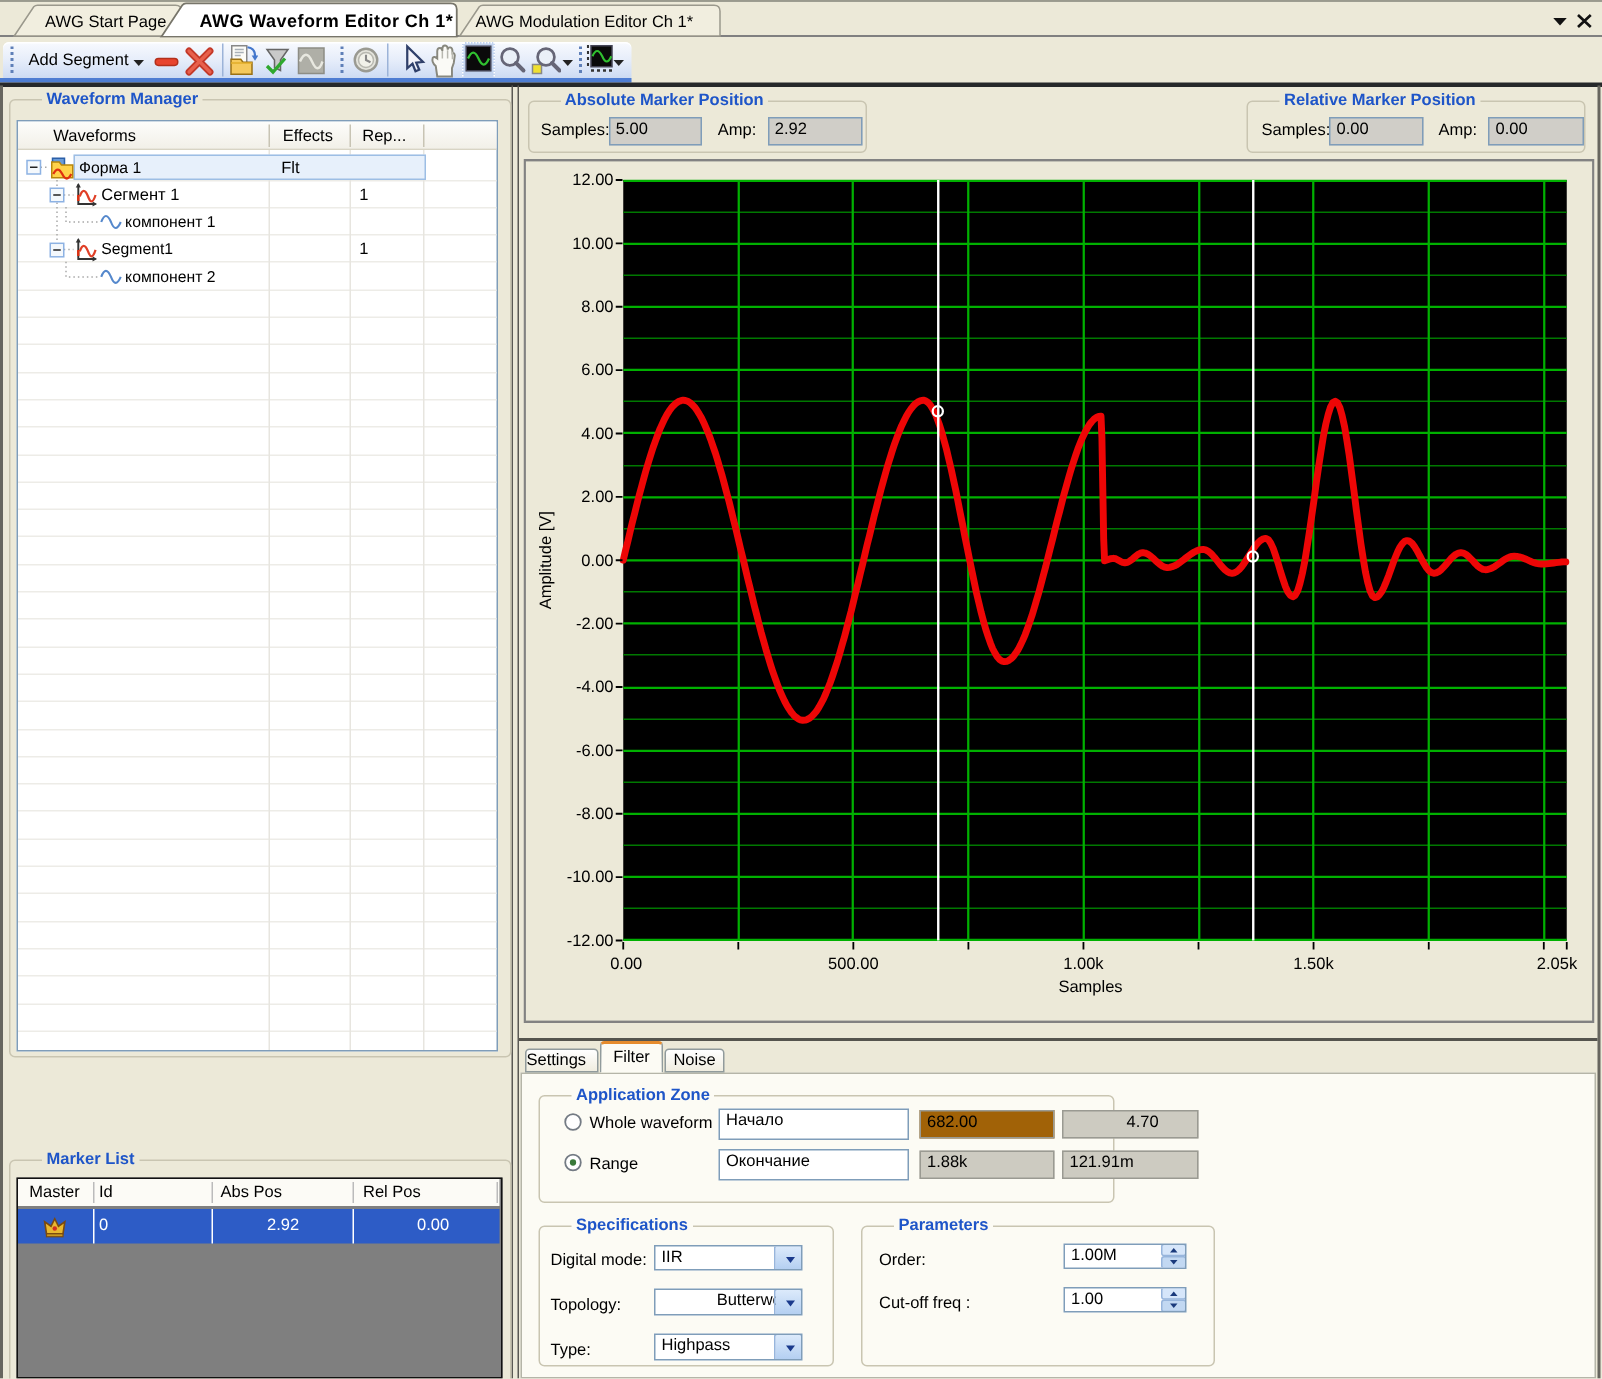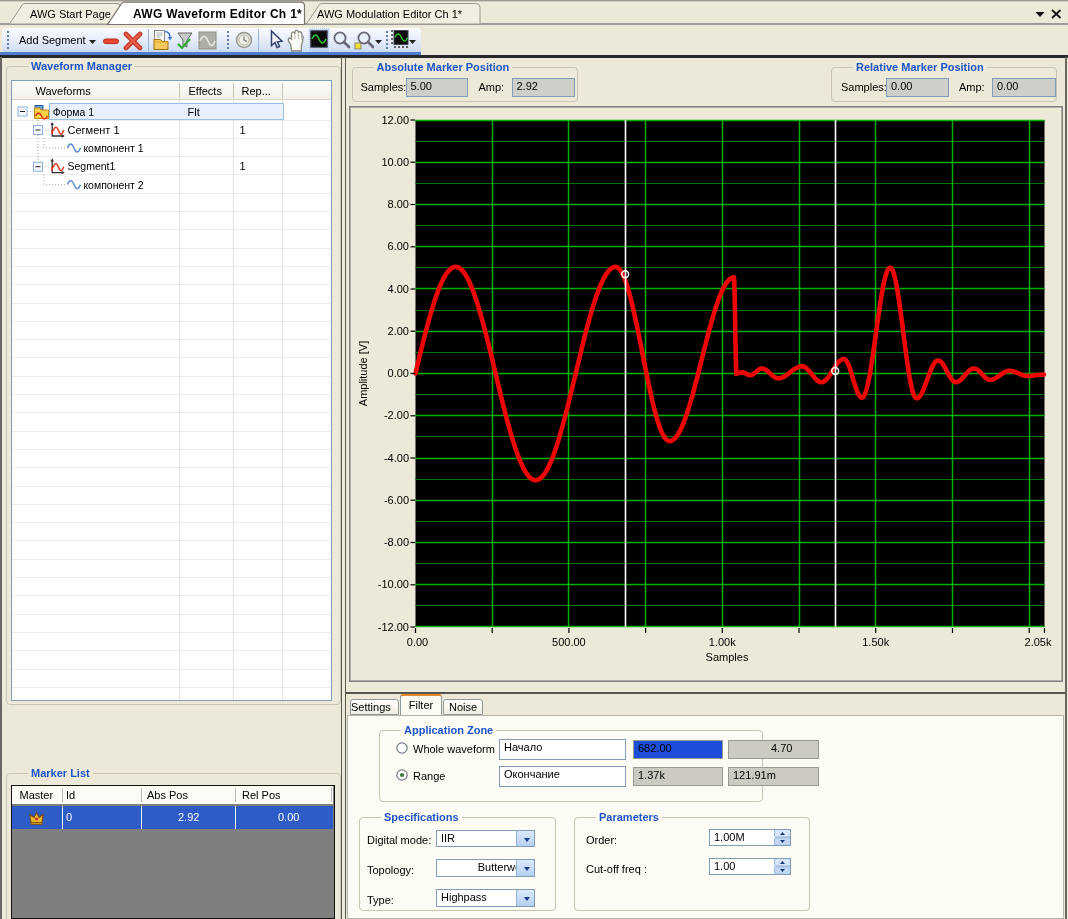--- a/index.html
+++ b/index.html
@@ -332,36 +332,36 @@
 <text x="18" y="267.5" font-size="11" text-anchor="middle" transform="rotate(-90 18 267.5)">Amplitude [V]</text>
 </svg>
 
 <div class="abs" id="bpanel" style="left:346px;top:692px;width:719px;height:227px;">
 <div class="abs" style="left:0;top:0;width:719px;height:1.5px;background:#55544e;"></div>
 <div class="abs" style="left:0.5px;top:22.5px;width:717px;height:204.5px;background:#FCFBF4;border:1px solid #B5B5A8;"></div>
 <div class="abs" style="left:4px;top:7px;width:49px;height:16px;background:linear-gradient(#FFF,#F0EDE0);border:1px solid #919B9C;border-radius:3px 3px 0 0;text-align:left;padding-top:1px;">Settings</div>
 <div class="abs" style="left:54px;top:2px;width:42px;height:21px;background:#FCFBF4;border:1px solid #919B9C;border-bottom:none;border-radius:3px 3px 0 0;text-align:center;padding-top:3px;border-top:2.5px solid #E68B2C;">Filter</div>
 <div class="abs" style="left:97px;top:7px;width:40px;height:16px;background:linear-gradient(#FFF,#F0EDE0);border:1px solid #919B9C;border-radius:3px 3px 0 0;text-align:center;padding-top:1px;">Noise</div>
 
-<div class="grp" style="left:13px;top:38px;width:384px;height:72px;border-color:#C9C5B1;margin-left:20px;">
+<div class="grp" style="left:13px;top:38px;width:384px;height:72px;border-color:#C9C5B1;">
   <span class="gtit" style="background:#FCFBF4;">Application Zone</span>
   <svg class="abs" style="left:16px;top:11px" width="13" height="13">
         <circle cx="6" cy="6" r="5.2" fill="#fff" stroke="#747b84" stroke-width="1.2"></circle>
       </svg>
   <span class="abs" style="left:33px;top:12px;">Whole waveform</span>
   <span class="wfld" style="left:119px;top:7.5px;width:127px;height:21px;">Начало</span>
-  <span class="fld" style="left:253px;top:8.5px;width:90px;height:19px;background:#1d4ed8;border-color:#9a9a92;">682.00</span>
+  <span class="fld" style="left:253px;top:8.5px;width:90px;height:19px;background:#a16207;border-color:#9a9a92;">682.00</span>
   <span class="fld" style="left:348px;top:8.5px;width:91px;height:19px;background:#CDCBC1;border-color:#9a9a92;padding-left:42px;">4.70</span>
   <svg class="abs" style="left:16px;top:38px" width="13" height="13">
         <circle cx="6" cy="6" r="5.2" fill="#fff" stroke="#747b84" stroke-width="1.2"></circle>
         <circle cx="6" cy="6" r="2.1" fill="#3a7a3a"></circle>
       </svg>
   <span class="abs" style="left:33px;top:39px;">Range</span>
   <span class="wfld" style="left:119px;top:34.5px;width:127px;height:21px;">Окончание</span>
-  <span class="fld" style="left:253px;top:35.5px;width:90px;height:19px;background:#CDCBC1;border-color:#9a9a92;">1.37k</span>
+  <span class="fld" style="left:253px;top:35.5px;width:90px;height:19px;background:#CDCBC1;border-color:#9a9a92;">1.88k</span>
   <span class="fld" style="left:348px;top:35.5px;width:91px;height:19px;background:#CDCBC1;border-color:#9a9a92;">121.91m</span>
 </div>
 
 <div class="grp" style="left:13px;top:125px;width:197px;height:94px;">
   <span class="gtit" style="background:#FCFBF4;">Specifications</span>
   <span class="abs" style="left:7px;top:16px;">Digital mode:</span>
   <span class="abs" style="left:7px;top:46px;">Topology:</span>
   <span class="abs" style="left:7px;top:76px;">Type:</span>
   <div class="wfld dd" style="left:76px;top:12px;width:99px;height:17px;">IIR</div>
   <div class="wfld dd" style="left:76px;top:41px;width:99px;height:18px;text-align:right;">Butterworth</div>

